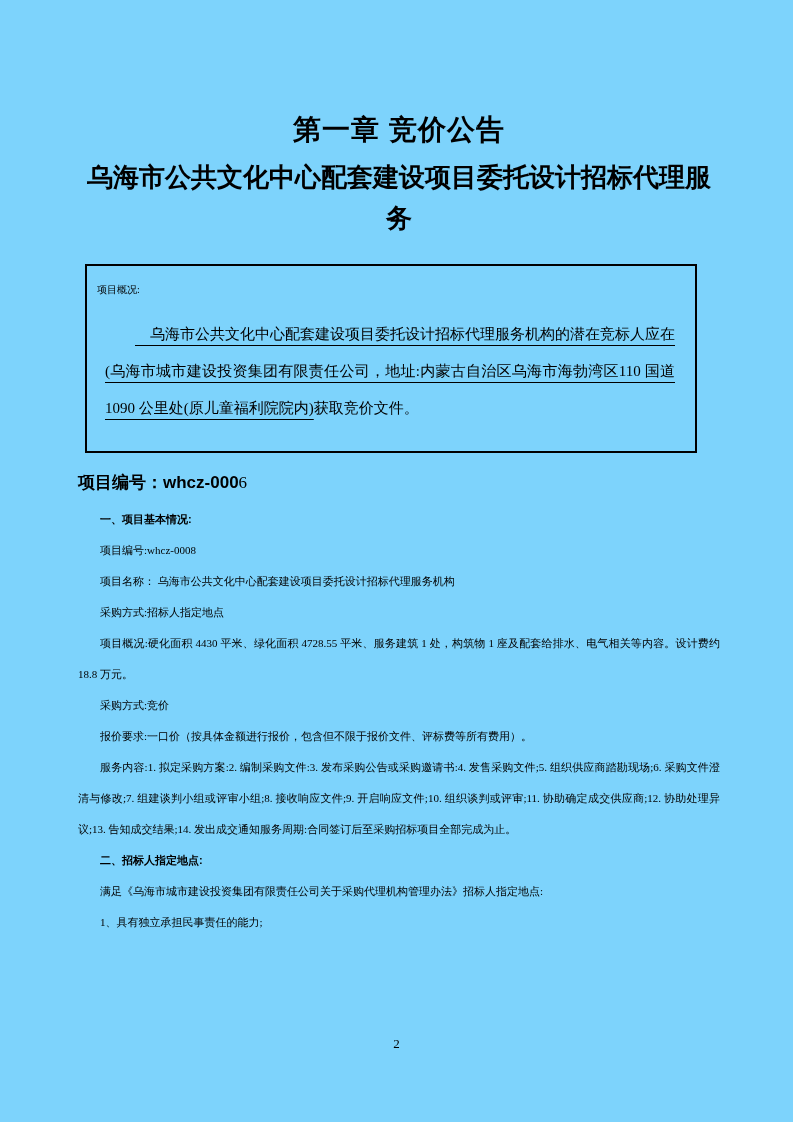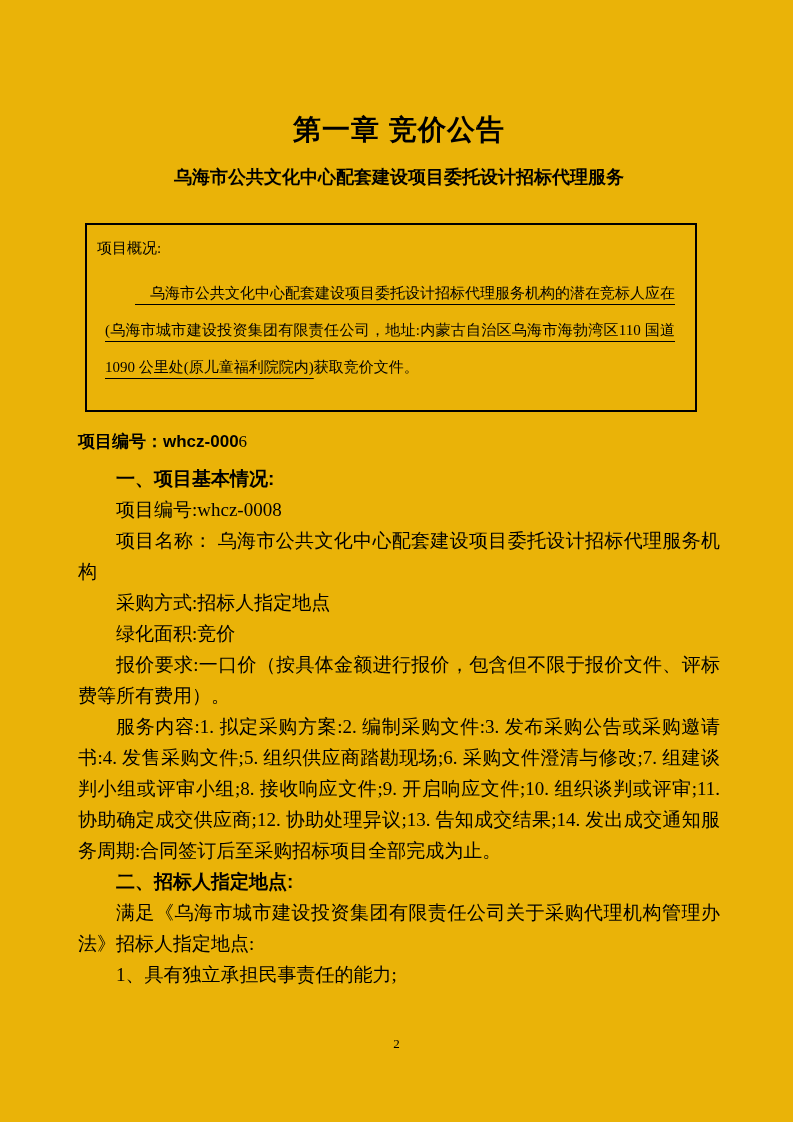--- a/index.html
+++ b/index.html
@@ -4,21 +4,21 @@
 <style>
   html, body {
     margin: 0;
     padding: 0;
     background: #ffffff;
   }
   .page {
     position: relative;
     width: 793px;
     height: 1122px;
-    background: #eab308;
+    background: #7dd3fc;
     color: #000000;
     overflow: hidden;
     font-family: "Liberation Serif", serif;
   }
   .content {
     position: absolute;
     left: 78px;
     width: 642px;
     top: 0;
   }
@@ -29,36 +29,36 @@
     font-weight: 900;
     font-size: 28px;
     line-height: 36px;
     letter-spacing: 1px;
   }
   .doc-subtitle {
     margin: 0;
     text-align: center;
     font-family: "Liberation Sans", "DejaVu Sans", sans-serif;
     font-weight: 900;
-    font-size: 18px;
+    font-size: 26px;
     line-height: 41px;
   }
   .doc-subtitle.first { margin-top: 9px; }
   .overview-box {
     box-sizing: border-box;
     margin-top: 25px;
     margin-left: 7px;
     width: 612px;
     min-height: 170px;
     border: 2px solid #000000;
     padding: 5px 12px 16px 10px;
   }
   .box-label {
     margin: 0;
-    font-size: 15px;
+    font-size: 10px;
     line-height: 37px;
   }
   .box-para {
     margin: 8px;
     font-size: 15px;
     line-height: 37px;
     text-align: justify;
     text-indent: 2em;
   }
   .box-para .underlined {
@@ -76,21 +76,21 @@
   }
   .project-no .no-tail {
     font-family: "Liberation Serif", serif;
     font-weight: 400;
   }
   .body-text {
     margin-top: 8px;
   }
   .para {
     margin: 0;
-    font-size: 19px;
+    font-size: 11px;
     line-height: 31px;
     text-align: justify;
     text-indent: 2em;
   }
   .para-heading {
     font-family: "Liberation Sans", "DejaVu Sans", sans-serif;
     font-weight: 800;
   }
   .page-number {
     position: absolute;
@@ -117,21 +117,22 @@
       <p class="box-para"><span class="underlined">　乌海市公共文化中心配套建设项目委托设计招标代理服务机构的潜在竞标人应在(乌海市城市建设投资集团有限责任公司，地址:内蒙古自治区乌海市海勃湾区110 国道 1090 公里处(原儿童福利院院内)</span><span>获取竞价文件。</span></p>
     </div>
 
     <h3 class="project-no"><span>项目编号：whcz-000</span><span class="no-tail">6</span></h3>
 
     <div class="body-text">
       <p class="para para-heading">一、项目基本情况:</p>
       <p class="para">项目编号:whcz-0008</p>
       <p class="para">项目名称： 乌海市公共文化中心配套建设项目委托设计招标代理服务机构</p>
       <p class="para">采购方式:招标人指定地点</p>
-      <p class="para">绿化面积:竞价</p>
+      <p class="para">项目概况:硬化面积 4430 平米、绿化面积 4728.55 平米、服务建筑 1 处，构筑物 1 座及配套给排水、电气相关等内容。设计费约 18.8 万元。</p>
+      <p class="para">采购方式:竞价</p>
       <p class="para">报价要求:一口价（按具体金额进行报价，包含但不限于报价文件、评标费等所有费用）。</p>
       <p class="para">服务内容:1. 拟定采购方案:2. 编制采购文件:3. 发布采购公告或采购邀请书:4. 发售采购文件;5. 组织供应商踏勘现场;6. 采购文件澄清与修改;7. 组建谈判小组或评审小组;8. 接收响应文件;9. 开启响应文件;10. 组织谈判或评审;11. 协助确定成交供应商;12. 协助处理异议;13. 告知成交结果;14. 发出成交通知服务周期:合同签订后至采购招标项目全部完成为止。</p>
       <p class="para para-heading">二、招标人指定地点:</p>
       <p class="para">满足《乌海市城市建设投资集团有限责任公司关于采购代理机构管理办法》招标人指定地点:</p>
       <p class="para">1、具有独立承担民事责任的能力;</p>
     </div>
 
   </div>
 
   <div class="page-number">2</div>

